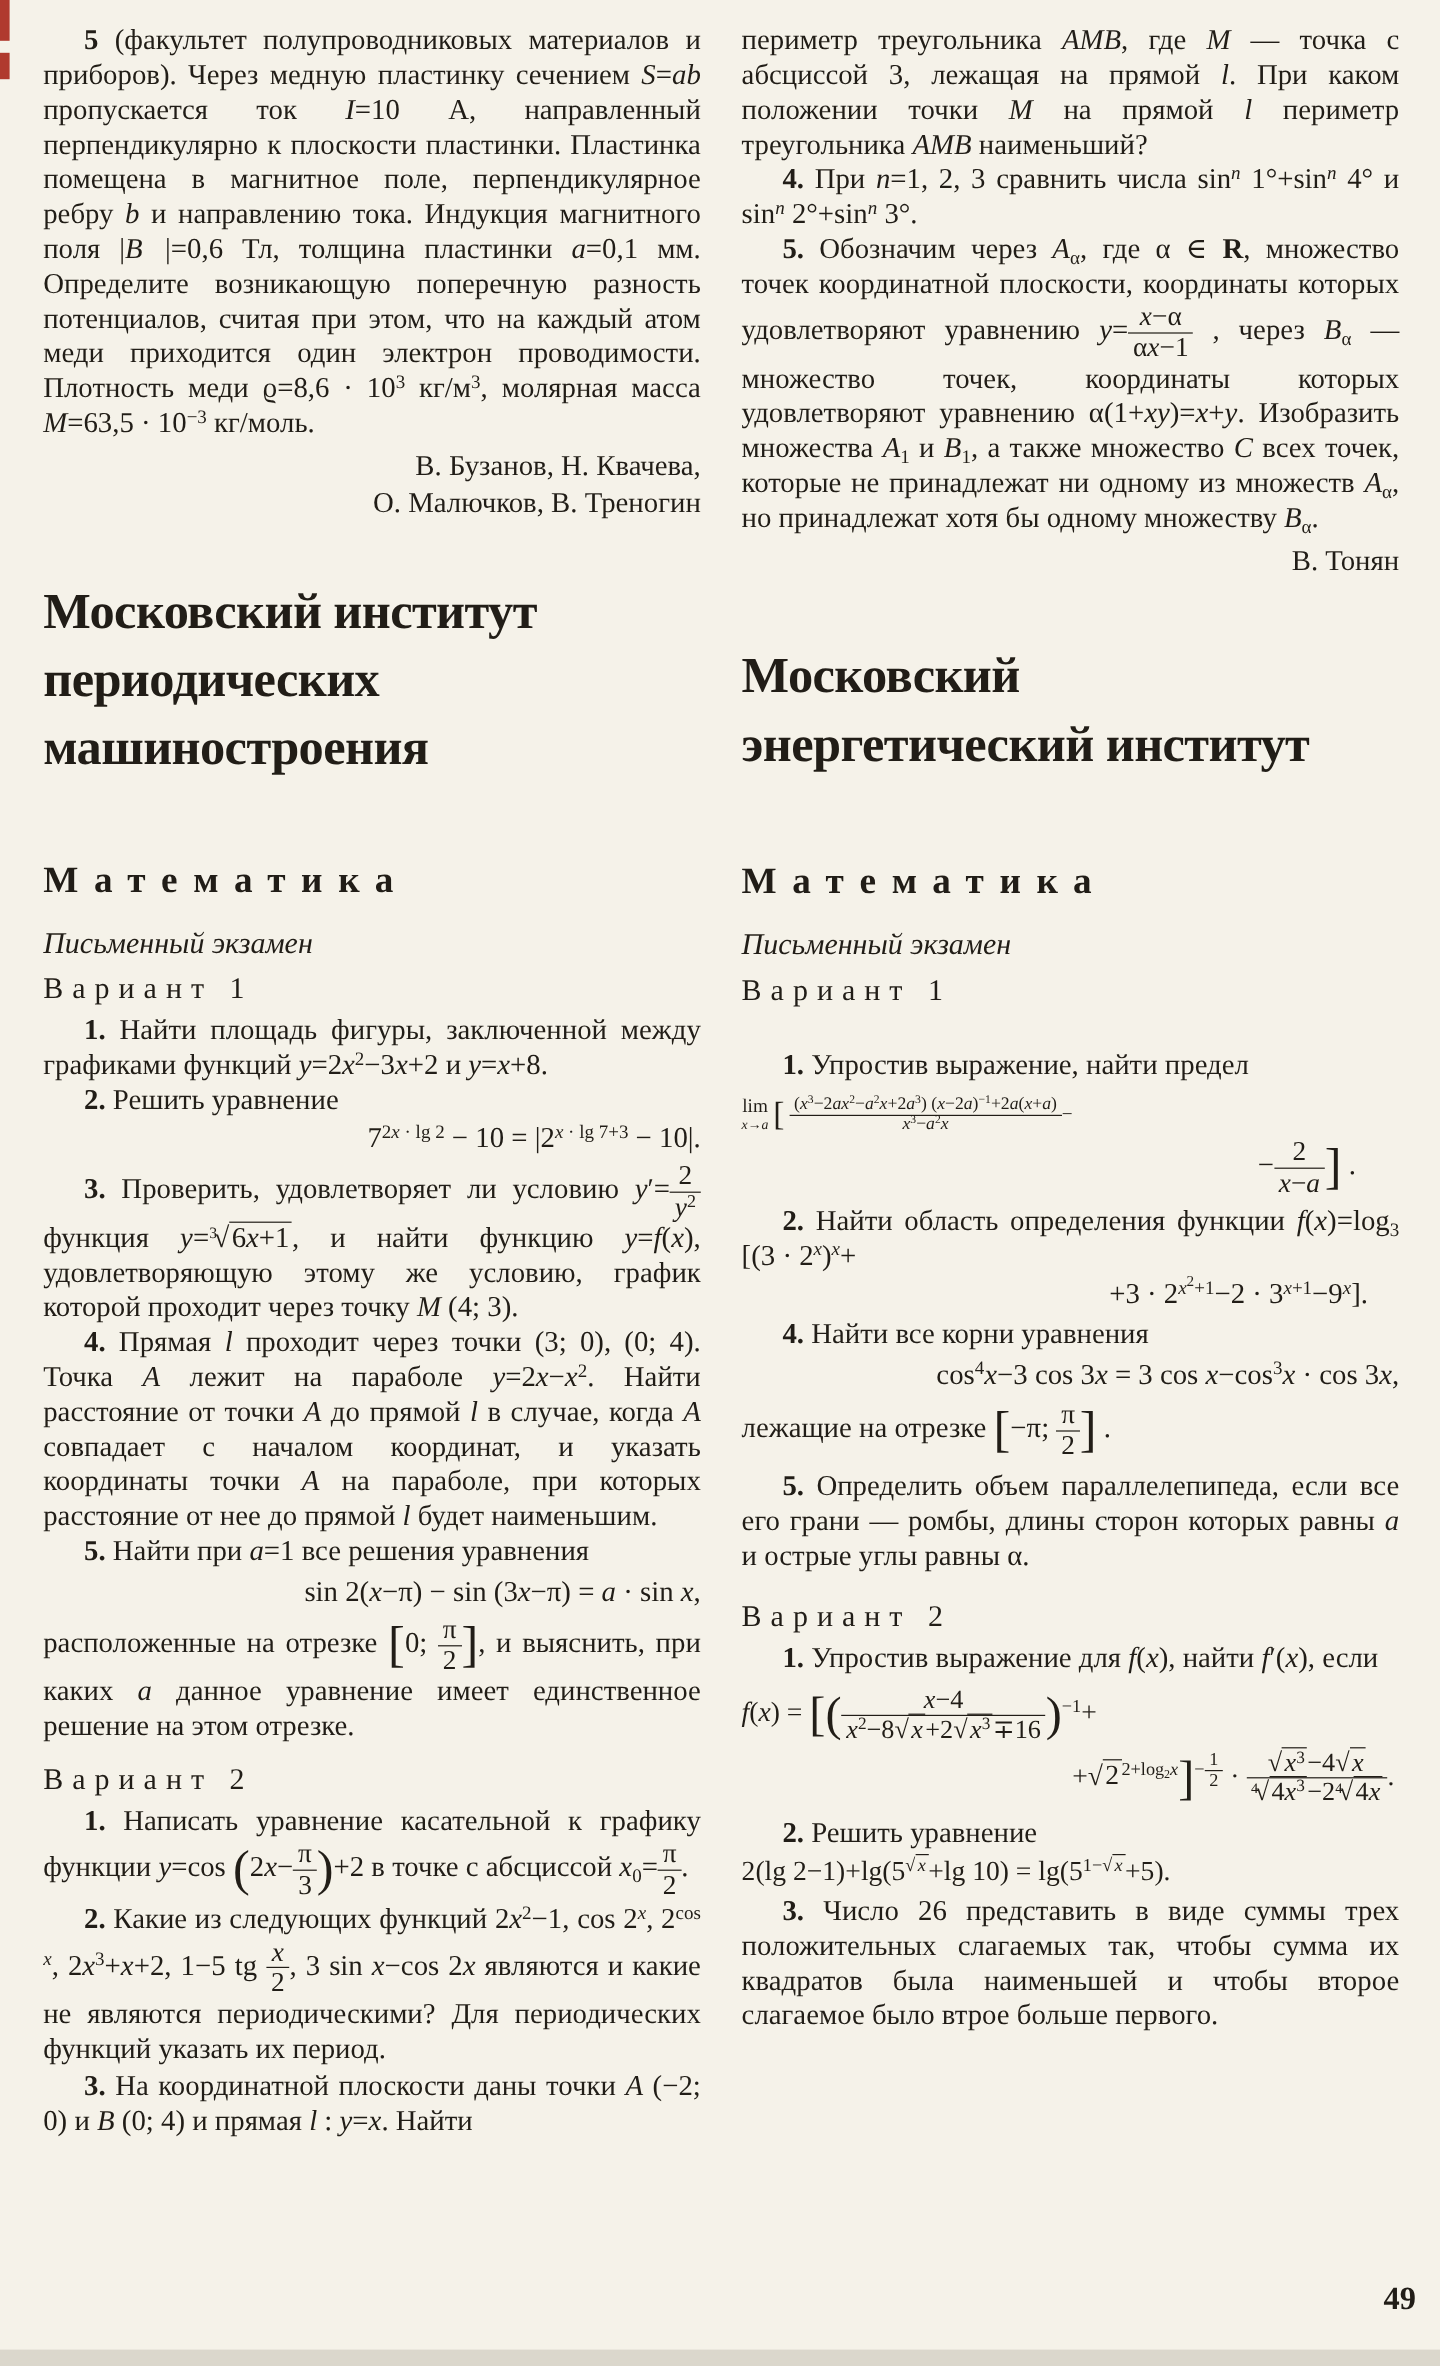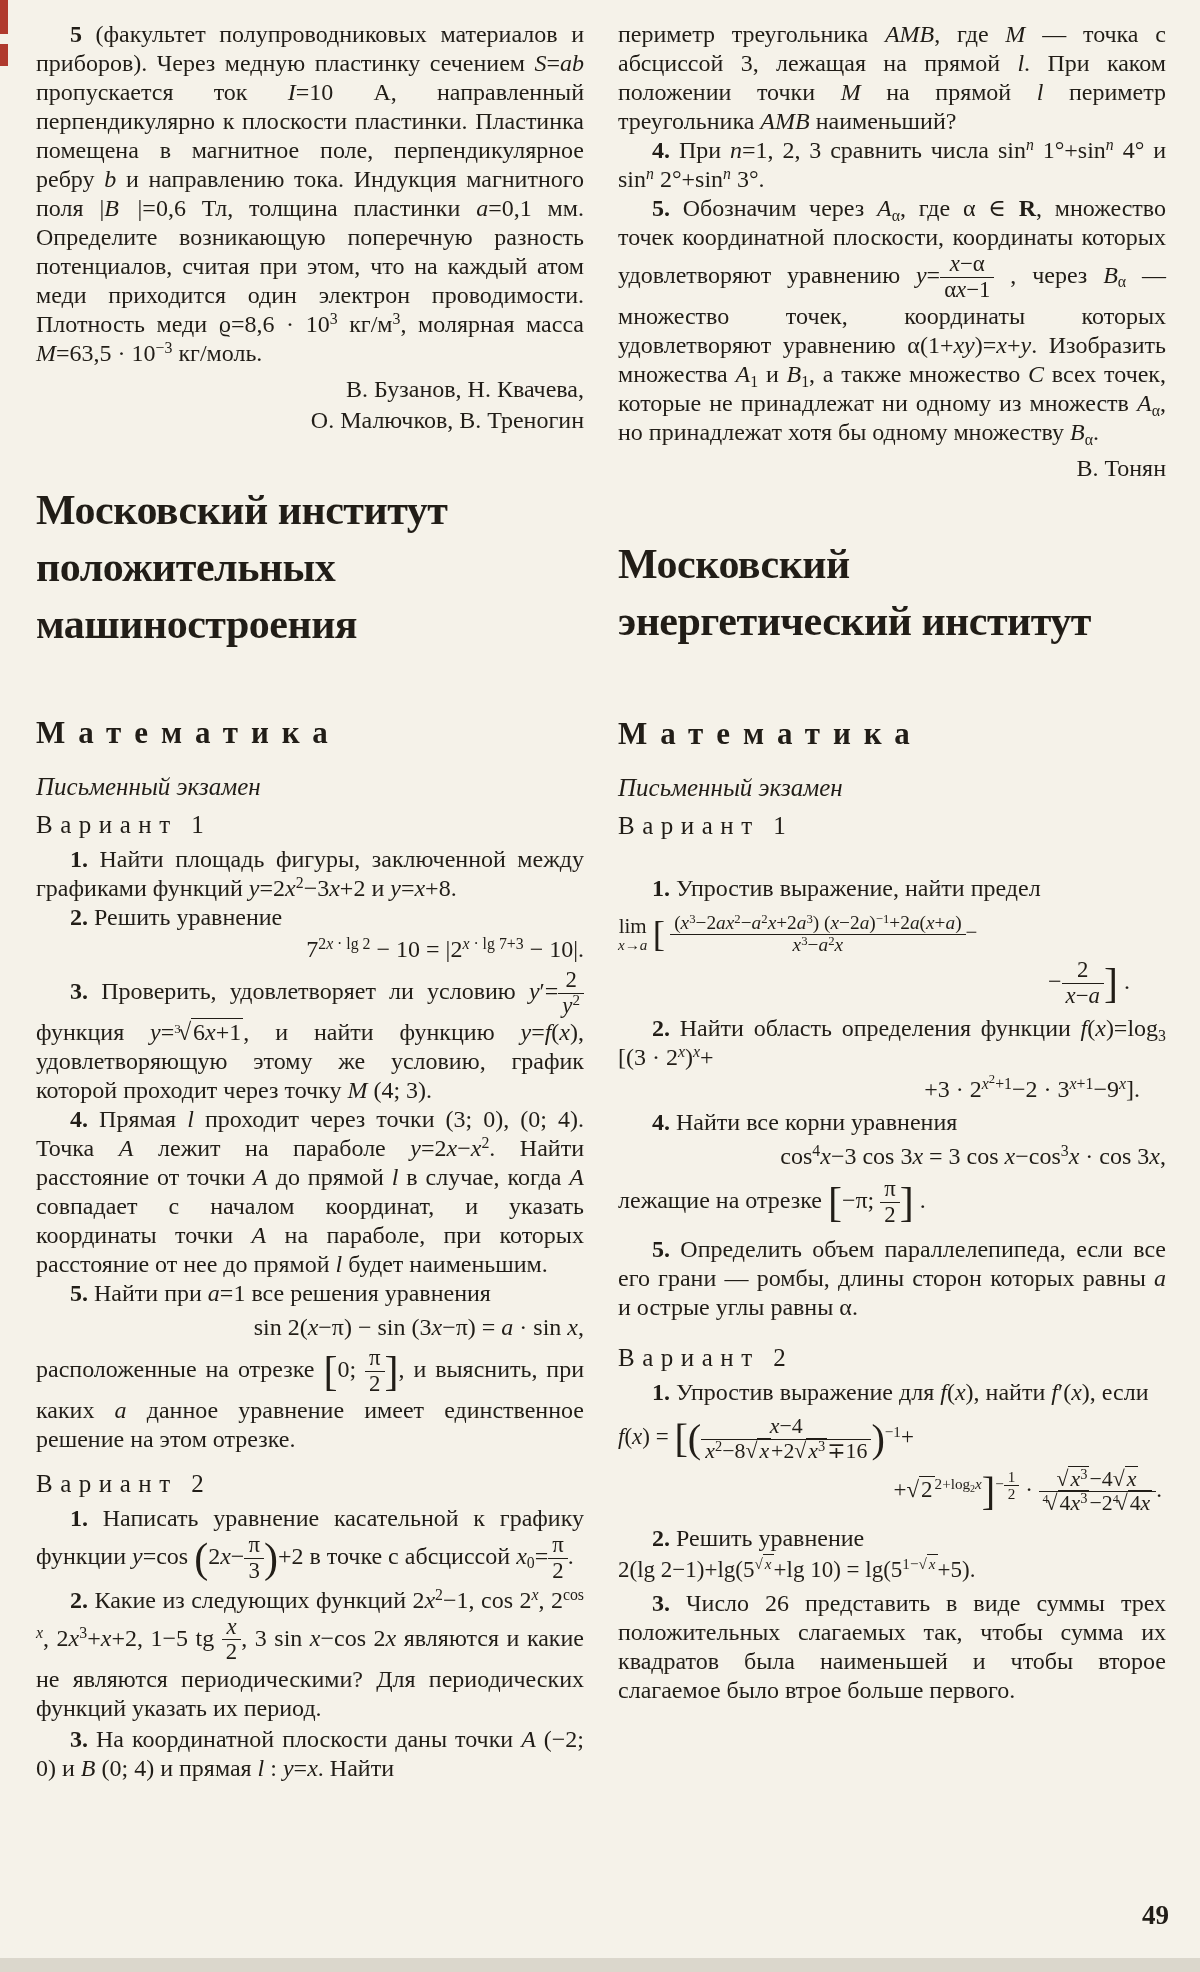--- a/index.html
+++ b/index.html
@@ -30,49 +30,49 @@
   .ri{font-size:.55em;vertical-align:.55em;margin-right:-3px;}
   .un{display:inline-flex;flex-direction:column;align-items:center;vertical-align:middle;
       line-height:1.05;text-indent:0;}
   .un .ub{font-size:.72em;margin-top:1px;}
   .bb{font-size:1.75em;vertical-align:middle;line-height:0;font-weight:400;}
   .mt0{margin-top:0;} .mt2{margin-top:2px;} .mt4{margin-top:4px;} .mt6{margin-top:6px;}
   .mt8{margin-top:8px;} .mt16{margin-top:16px;}
   .mt22{margin-top:22px;} .mt34{margin-top:34px;}
   .inst2{margin-top:52px;}
   .subj2{margin-top:66px;}
-  .rd1{font-size:21px;text-align:left;text-indent:0;margin:10px 0 2px 0;}
+  .rd1{font-size:16px;text-align:left;text-indent:0;margin:10px 0 2px 0;}
   .rd1 .fr{font-size:.92em;}
   .rd2{text-align:right;padding-right:36px;margin:2px 0 4px 0;}
   .rd3{text-align:right;padding-right:26px;}
   .rd5{font-size:23px;}
   .rd5a{text-align:left;margin-top:8px;}
   .rd5b{text-align:right;padding-right:4px;}
   .rd6{font-size:23px;text-align:left;margin-top:2px;}
-  .pagenum{position:absolute;top:1900px;right:31px;font-weight:bold;font-size:27px;}
+  .pagenum{position:absolute;top:1900px;right:20px;font-weight:bold;font-size:27px;}
   .art-red1{position:absolute;left:0;top:0;width:8px;height:34px;background:#b03a2e;}
   .art-red2{position:absolute;left:0;top:44px;width:8px;height:22px;background:#b03a2e;}
   .art-bottom{position:absolute;left:0;top:1958px;width:1200px;height:14px;background:#dbd7cc;}
 </style>
 </head>
 <body>
 
 <div class="page">
   <div class="art-red1"></div>
   <div class="art-red2"></div>
   <div class="art-bottom"></div>
 
   <div class="cols">
 
     <div class="col">
       <p><b>5</b> (факультет полупроводниковых материалов и приборов). Через медную пластинку сечением <i>S</i>=<i>ab</i> пропускается ток <i>I</i>=10 А, направленный перпендикулярно к плоскости пластинки. Пластинка помещена в магнитное поле, перпендикулярное ребру <i>b</i> и направлению тока. Индукция магнитного поля |<i>B⃗</i>|=0,6 Тл, толщина пластинки <i>a</i>=0,1 мм. Определите возникающую поперечную разность потенциалов, считая при этом, что на каждый атом меди приходится один электрон проводимости. Плотность меди ϱ=8,6 · 10<sup>3</sup> кг/м<sup>3</sup>, молярная масса <i>M</i>=63,5 · 10<sup>−3</sup> кг/моль.</p>
       <div class="authors">В. Бузанов, Н. Квачева,
 О. Малючков, В. Треногин</div>
       <div class="institute">Московский институт
-положительных
+периодических
 машиностроения</div>
       <div class="subject">Математика</div>
       <div class="exam">Письменный экзамен</div>
       <div class="variant">Вариант 1</div>
       <p class="mt6"><b>1.</b> Найти площадь фигуры, заключенной между графиками функций <i>y</i>=2<i>x</i><sup>2</sup>−3<i>x</i>+2 и <i>y</i>=<i>x</i>+8.</p>
       <p class="mt0"><b>2.</b> Решить уравнение</p>
       <div class="disp mt2">7<sup>2<i>x</i> · lg 2</sup> − 10 = |2<sup><i>x</i> · lg 7+3</sup> − 10|.</div>
       <p class="mt2"><b>3.</b> Проверить, удовлетворяет ли условию <i>y</i>′=<span class="fr"><span class="n">2</span><span class="d"><i>y</i><sup>2</sup></span></span> функция <i>y</i>=<span class="sq"><sup class="ri">3</sup>√<span class="sr">6<i>x</i>+1</span></span>, и найти функцию <i>y</i>=<i>f</i>(<i>x</i>), удовлетворяющую этому же условию, график которой проходит через точку <i>M</i> (4; 3).</p>
       <p class="mt0"><b>4.</b> Прямая <i>l</i> проходит через точки (3; 0), (0; 4). Точка <i>A</i> лежит на параболе <i>y</i>=2<i>x</i>−<i>x</i><sup>2</sup>. Найти расстояние от точки <i>A</i> до прямой <i>l</i> в случае, когда <i>A</i> совпадает с началом координат, и указать координаты точки <i>A</i> на параболе, при которых расстояние от нее до прямой <i>l</i> будет наименьшим.</p>
       <p class="mt0"><b>5.</b> Найти при <i>a</i>=1 все решения уравнения</p>

